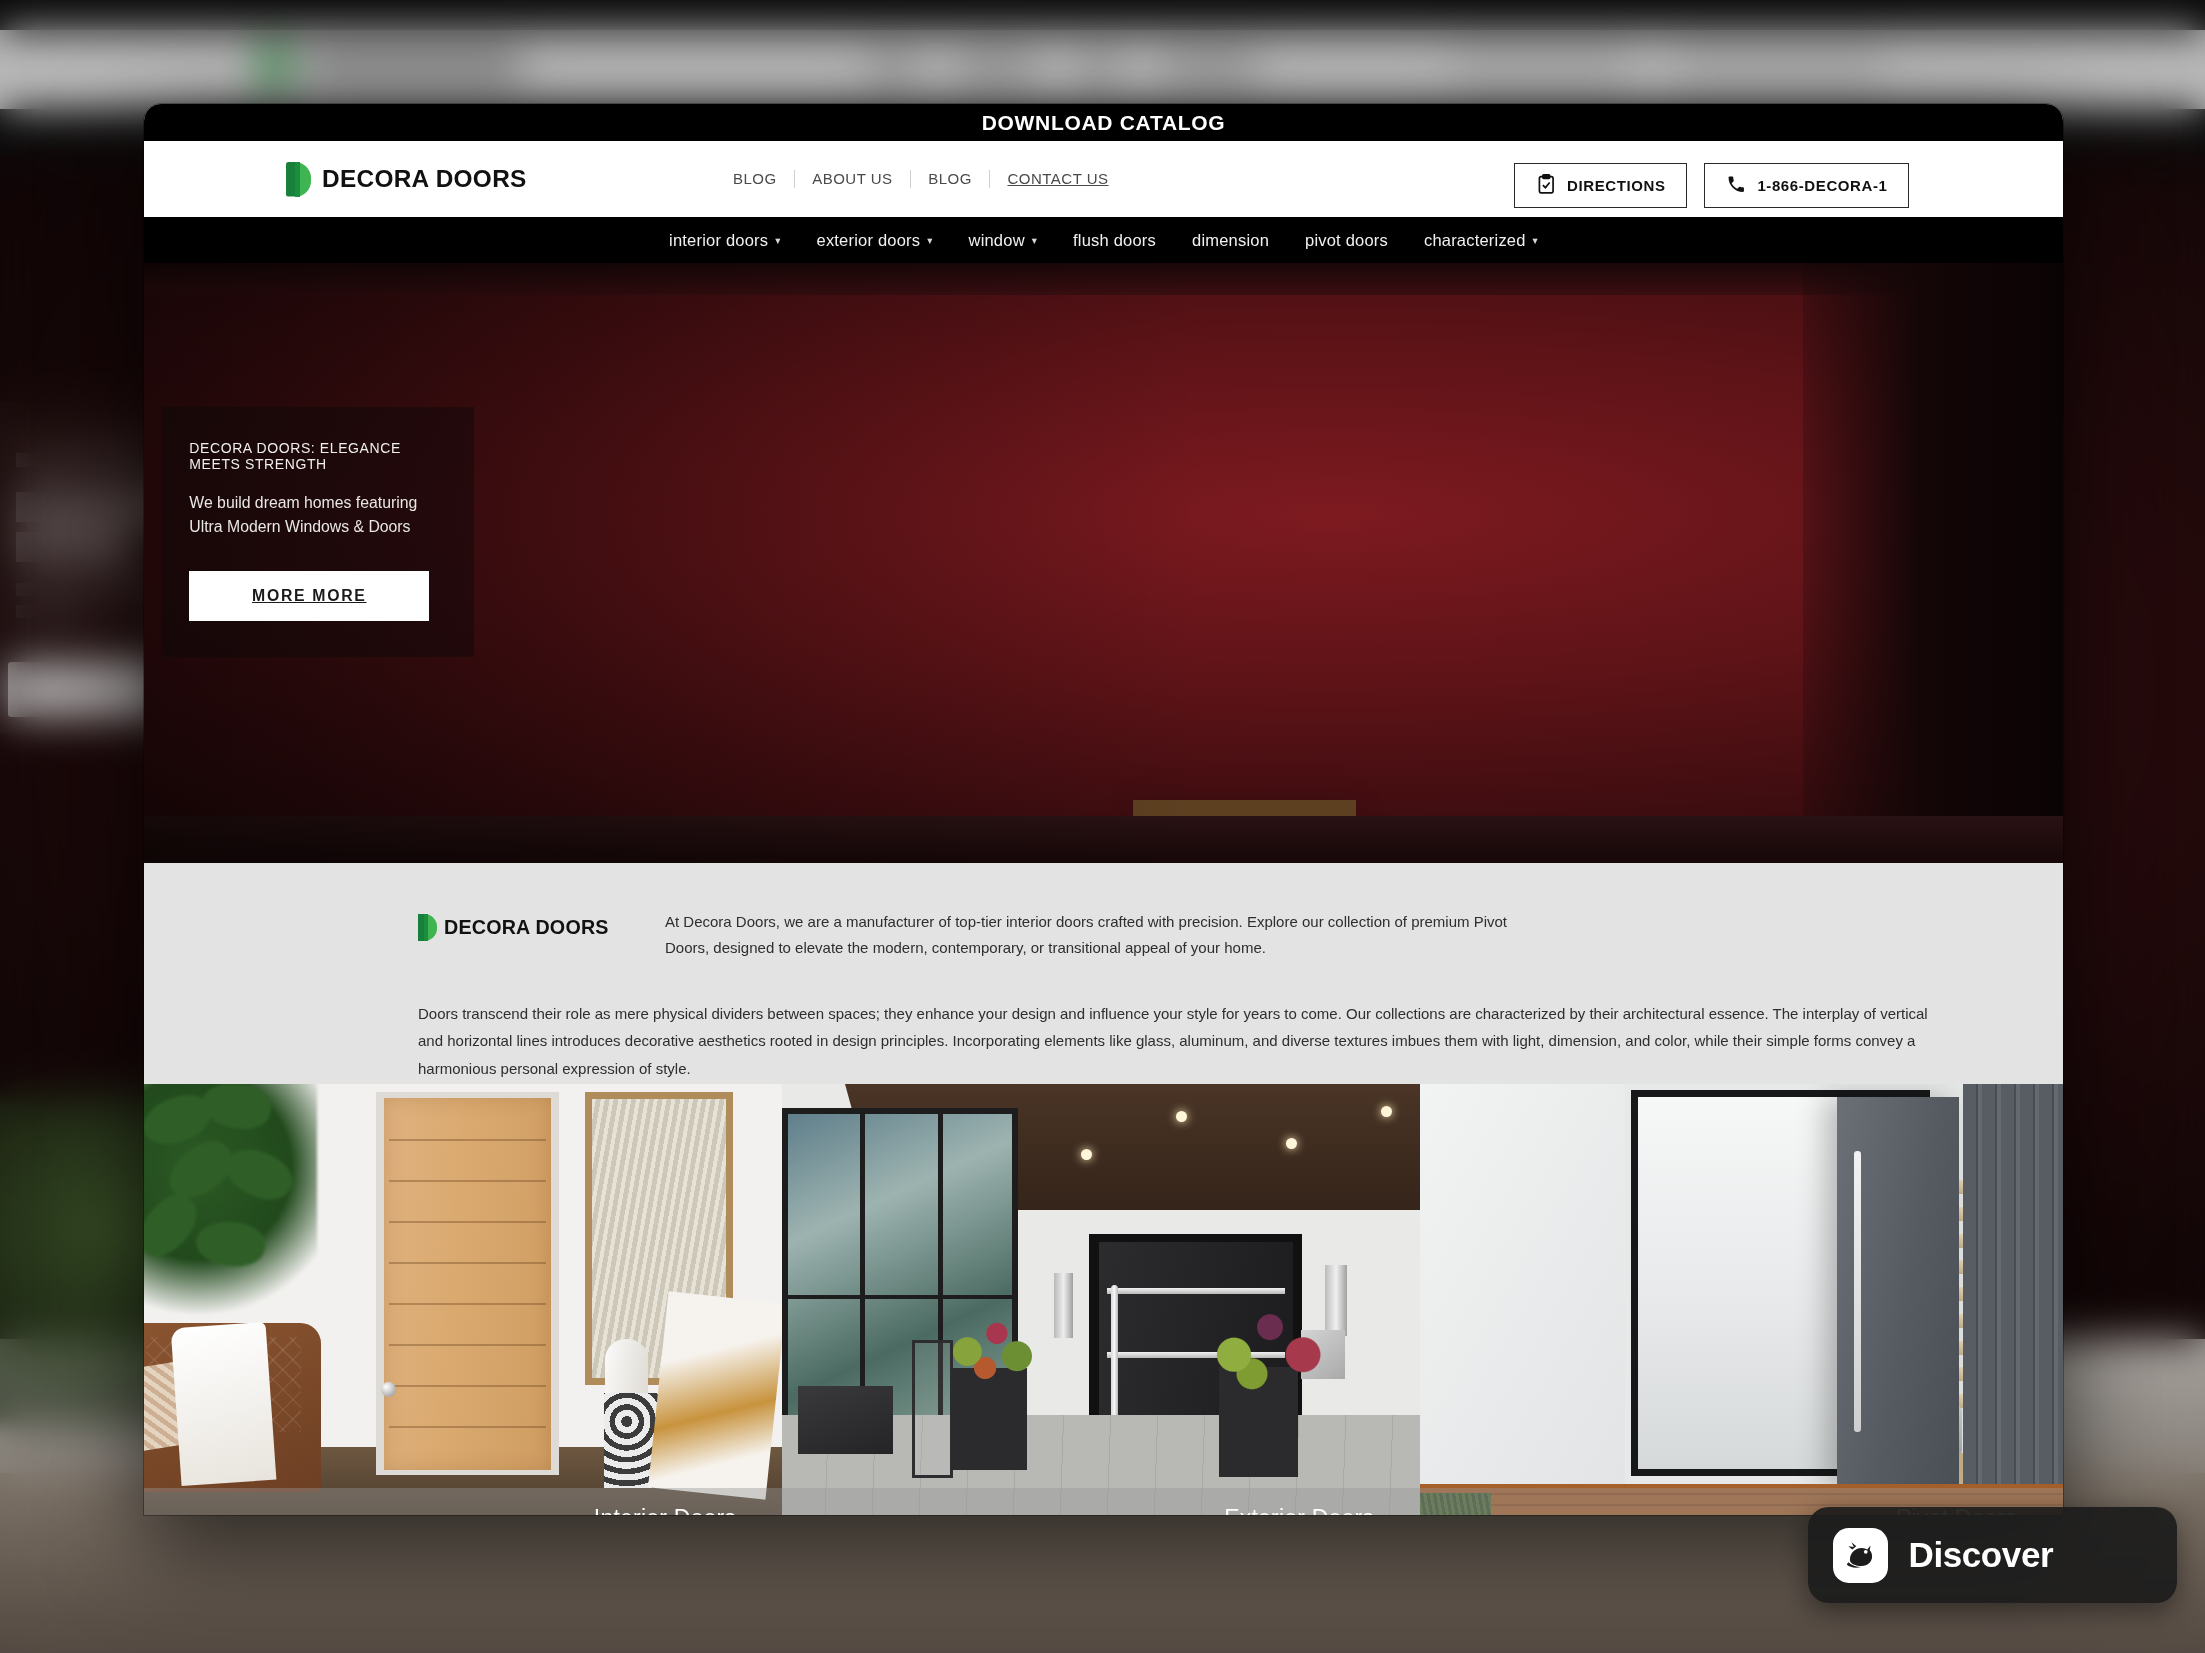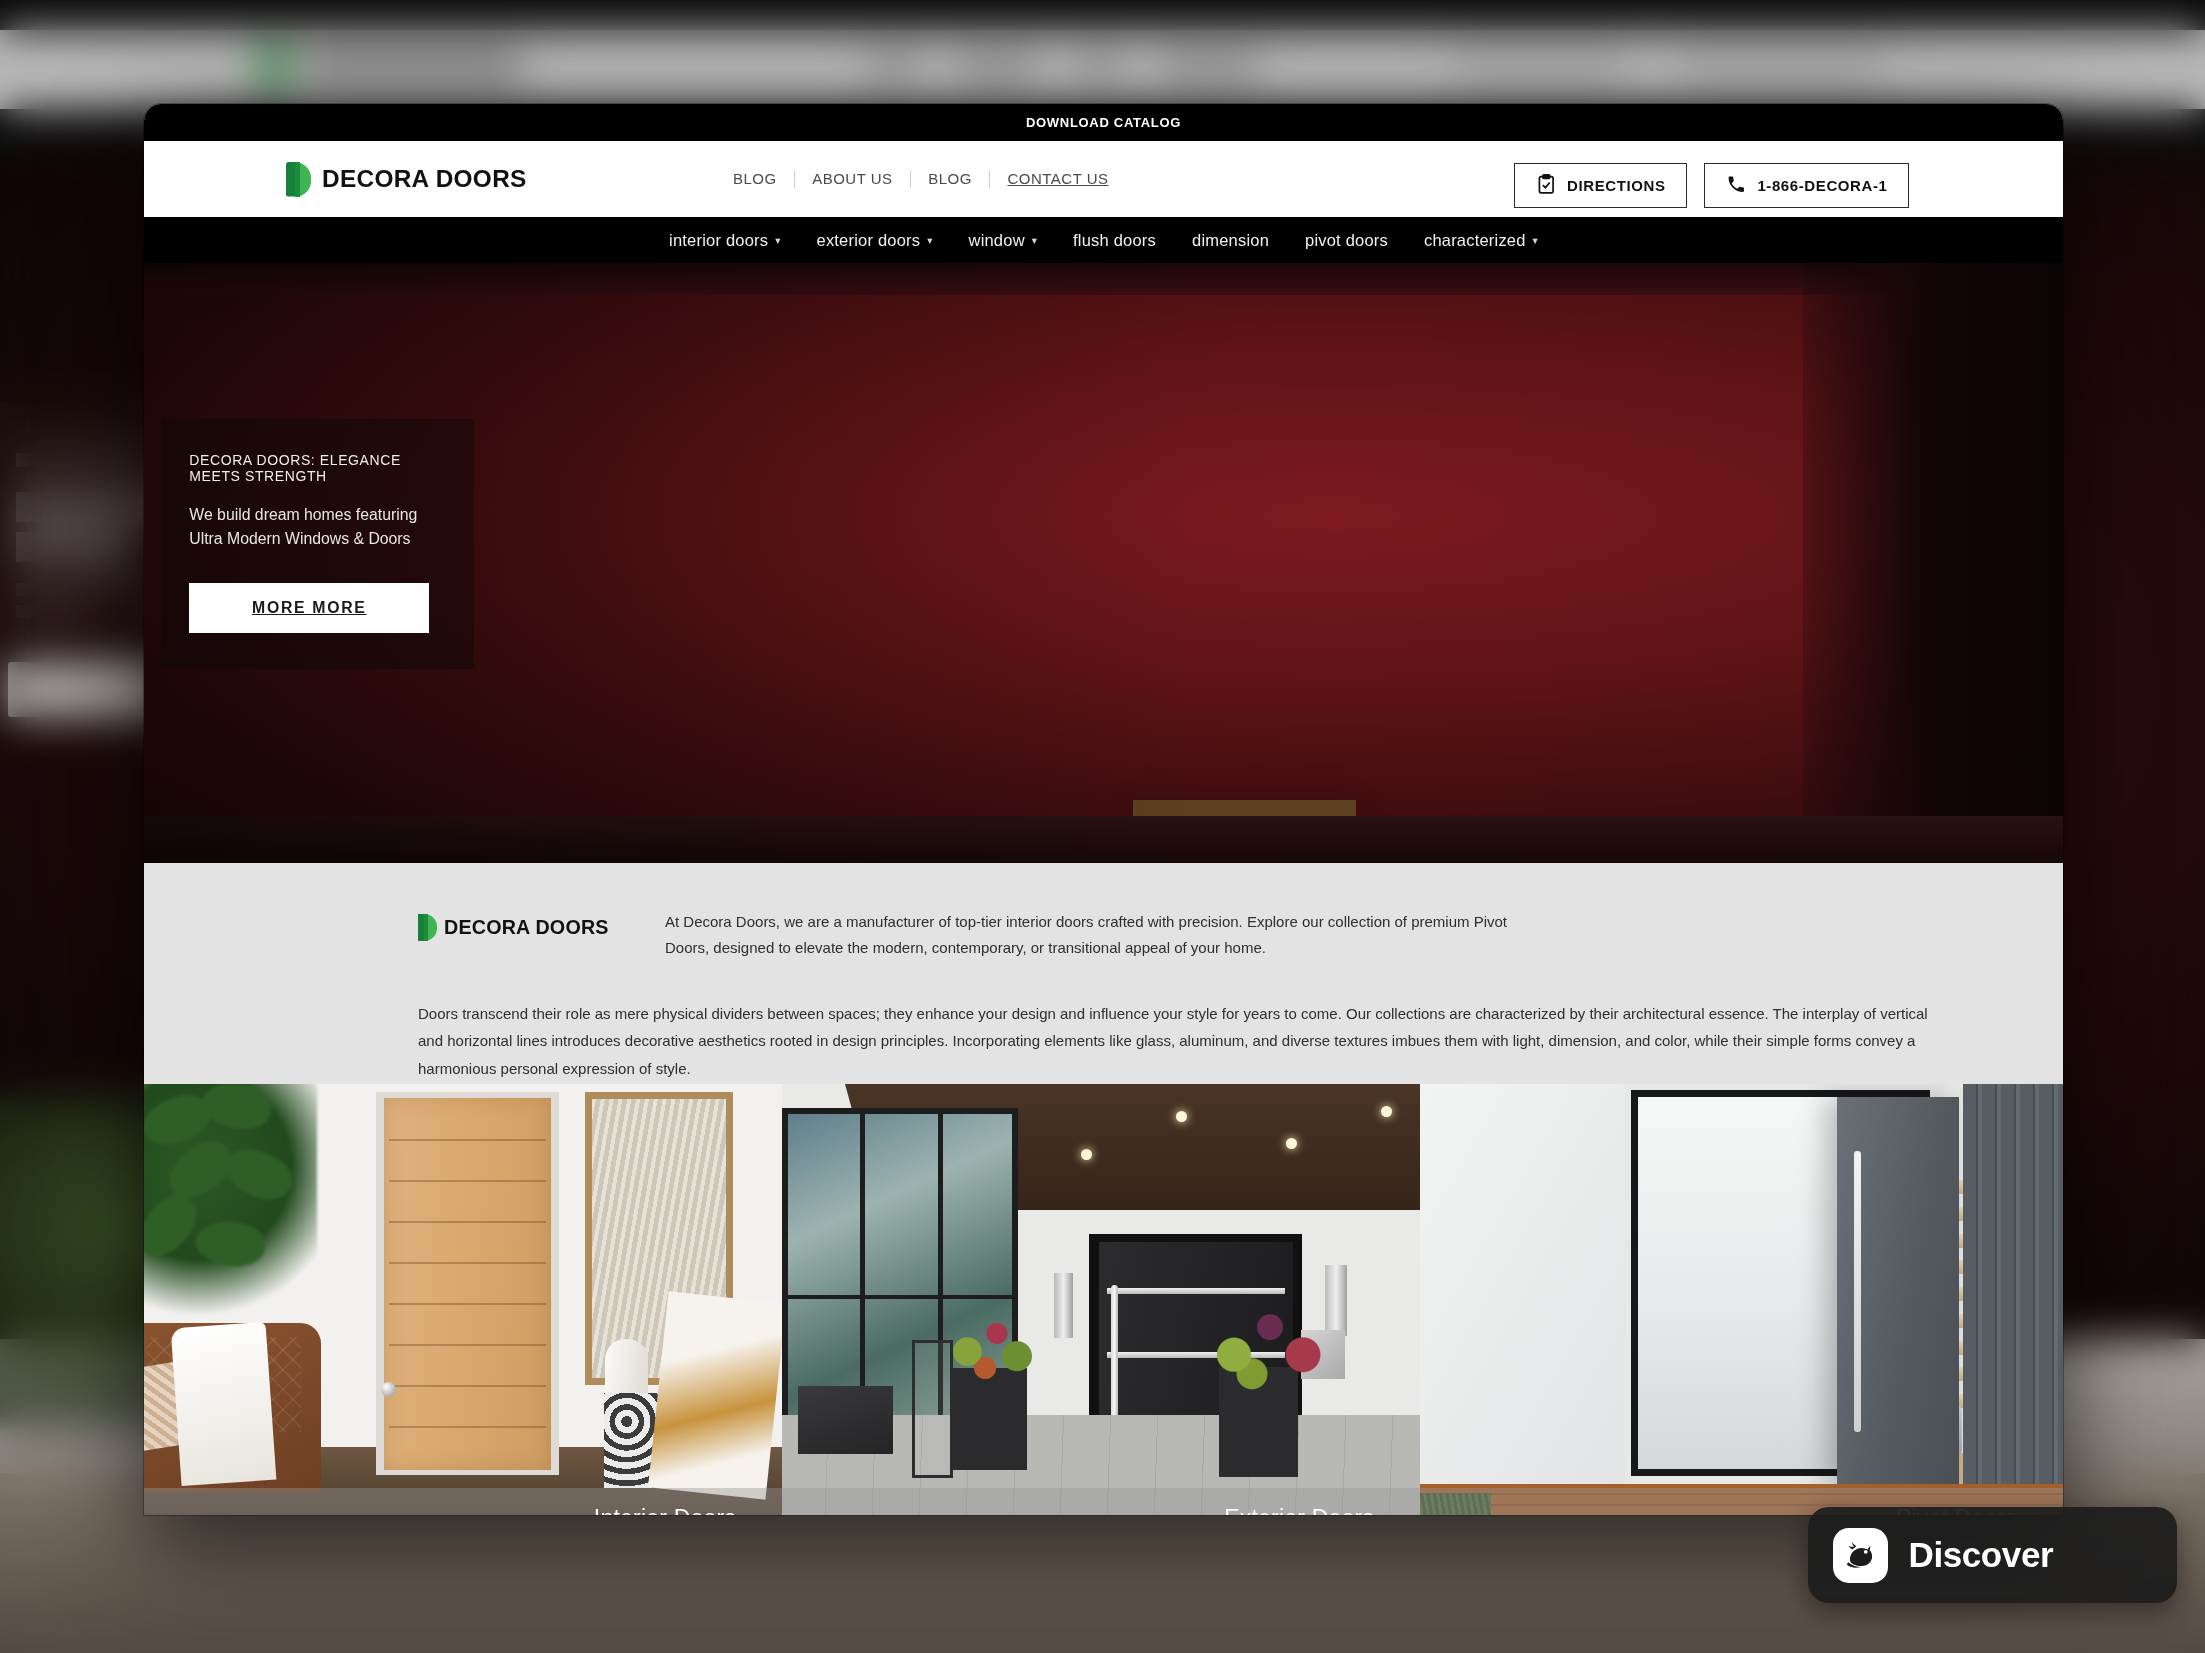--- a/index.html
+++ b/index.html
@@ -52,21 +52,21 @@
     position:absolute; left:144px; top:104px; width:1919px; height:1411px;
     border-radius:17.3px 17.3px 0 0; overflow:hidden;
     box-shadow:0 31.5px 95px rgba(0,0,0,.65), 0 0 0 0.8px rgba(0,0,0,.4);
     background:#fff;
   }
 
   
   .topbar {
     height:37px; background:#000; color:#fff;
     display:flex; align-items:center; justify-content:center;
-    font-size:13px; font-weight:bold; letter-spacing:0.7px;
+    font-size:21px; font-weight:bold; letter-spacing:0.7px;
   }
 
   
   .header {
     height:76px; background:#fff; display:flex; align-items:center;
     padding:0 0 0 142px; position:relative;
   }
   .brand { display:flex; align-items:center; gap:11px; }
   .brand-mark { width:25px; height:35px; position:relative; }
   .brand-mark .dark {
@@ -140,21 +140,21 @@
   .hero-door .leafL { left:5%; }
   .hero-door .leafR { right:5%; }
   .hero-floor {
     position:absolute; left:0; bottom:0; width:100%; height:47px;
     background:linear-gradient(180deg,#2a1213,#160708);
   }
 
   .hero-overlay { position:absolute; inset:0; background:linear-gradient(90deg, rgba(5,2,2,.55) 0%, rgba(5,2,2,.18) 34%, rgba(5,2,2,0) 55%); }
 
   .hero-card {
-    position:absolute; left:17.3px; top:156px; width:313px; padding:33px 31.5px 36px 28px;
+    position:absolute; left:17.3px; top:144px; width:313px; padding:33px 31.5px 36px 28px;
     background:rgba(14,8,8,.46);
   }
   .eyebrow { color:#f0eeee; font-size:14px; letter-spacing:0.6px; margin-bottom:19px; }
   .hero-title {
     color:#fff; font-size:37px; font-weight:bold; line-height:1.08;
     letter-spacing:-0.2px; margin-bottom:17.3px;
   }
   .hero-sub { color:#e9e6e6; font-size:15.8px; line-height:1.55; margin-bottom:31.5px; max-width:260px; }
   .hero-btn {
     display:inline-flex; align-items:center; justify-content:center;

